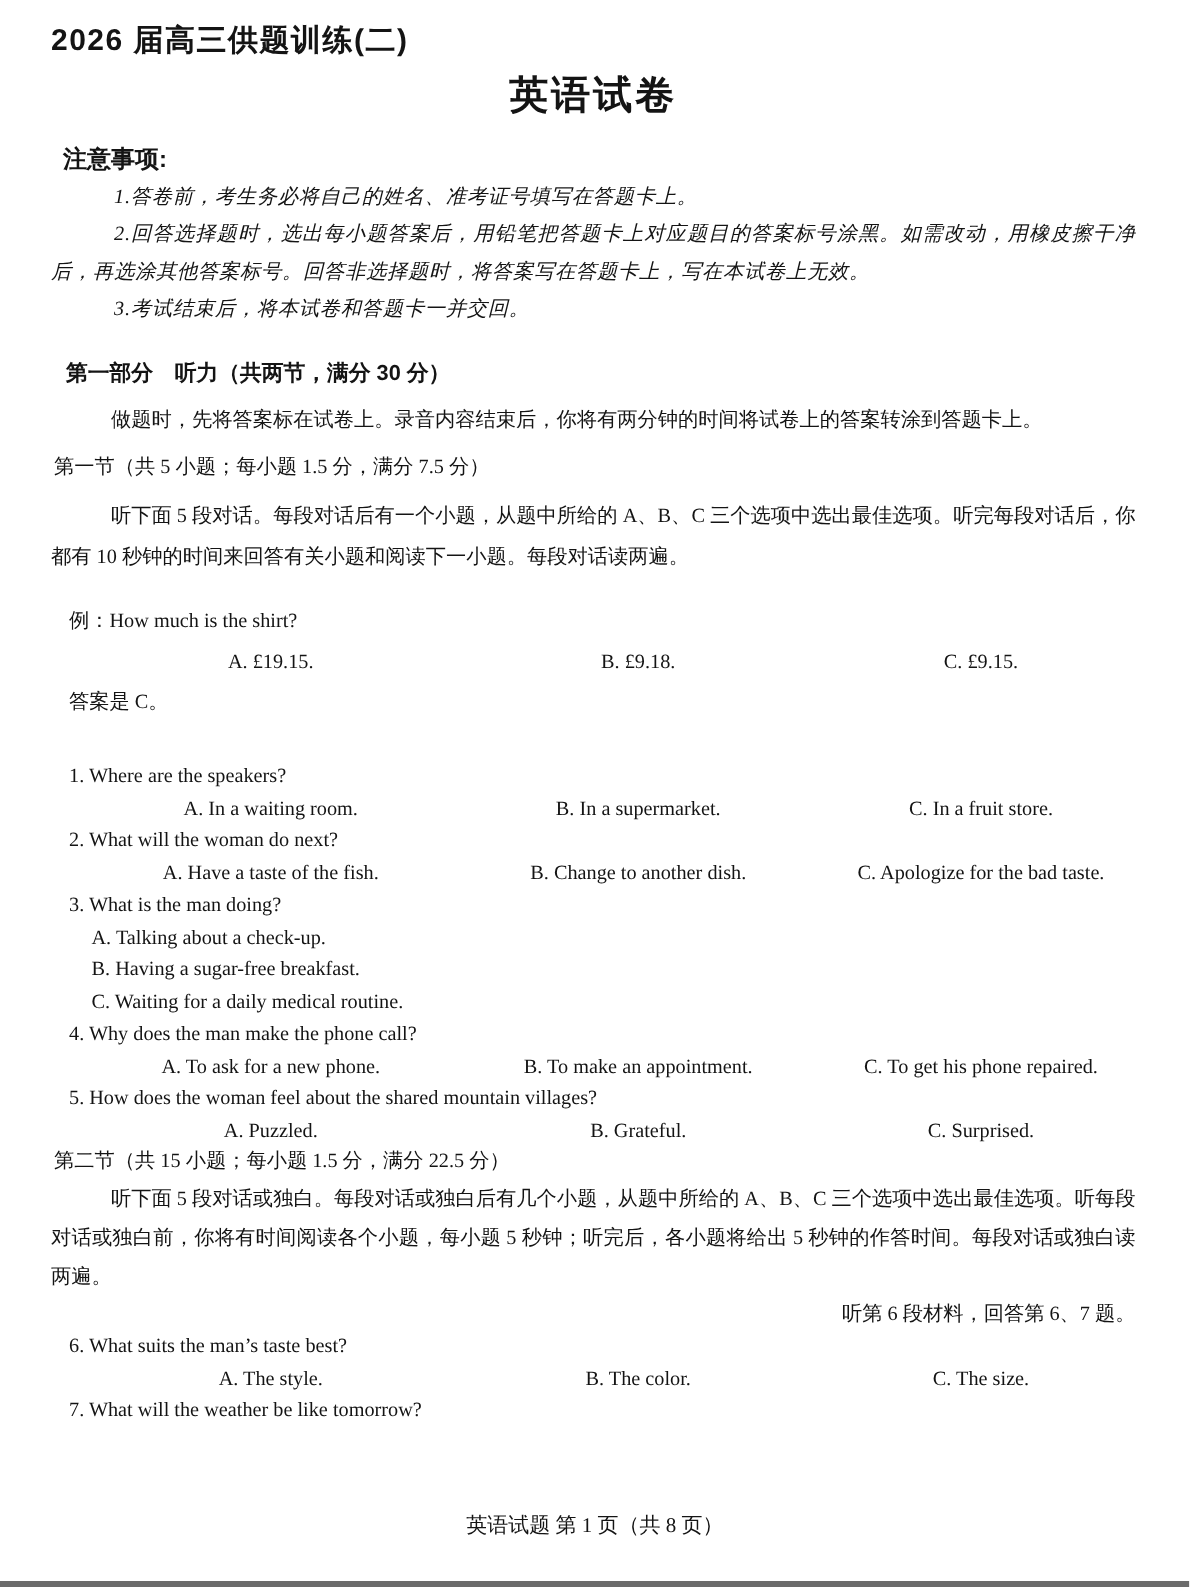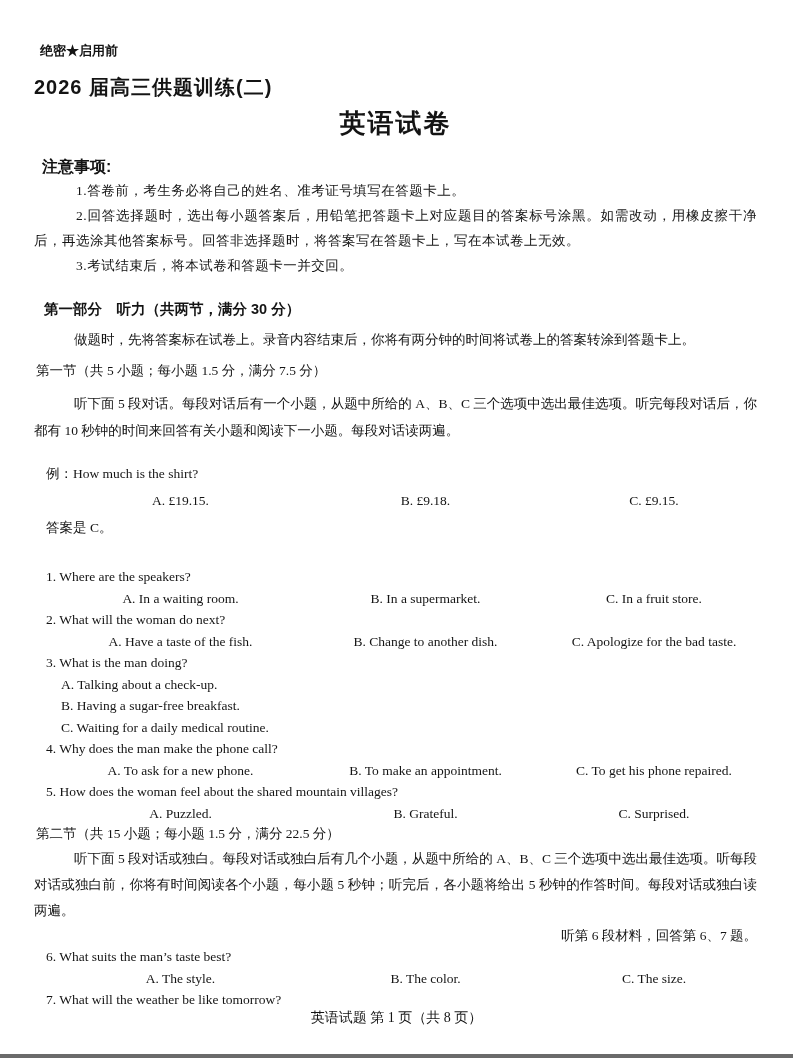--- a/index.html
+++ b/index.html
@@ -36,20 +36,21 @@
     line-height: 34px;
     letter-spacing: 2px;
   }
   .notice-h {
     margin: 16px 0 0 8px;
     font-size: 16px;
     line-height: 22px;
   }
   .notice-item {
     margin: 0;
+    font-style: italic;
     line-height: 25px;
     text-indent: 42px;
     text-align: justify;
     letter-spacing: 0.5px;
   }
   .part-h {
     margin: 20px 0 0 10px;
     font-size: 14.5px;
     line-height: 22px;
   }
@@ -103,21 +104,20 @@
     left: 0; right: 0; bottom: 0;
     height: 4px;
     background: #6b6b6b;
   }
 </style>
 </head>
 <body>
 
 <div class="page">
 
-  <div class="secrecy hei">绝密★启用前</div>
   <div class="title1 hei">2026 届高三供题训练(二)</div>
   <div class="title2 hei">英语试卷</div>
 
   <div class="notice-h hei">注意事项:</div>
   <p class="notice-item">1.答卷前，考生务必将自己的姓名、准考证号填写在答题卡上。</p>
   <p class="notice-item">2.回答选择题时，选出每小题答案后，用铅笔把答题卡上对应题目的答案标号涂黑。如需改动，用橡皮擦干净后，再选涂其他答案标号。回答非选择题时，将答案写在答题卡上，写在本试卷上无效。</p>
   <p class="notice-item">3.考试结束后，将本试卷和答题卡一并交回。</p>
 
   <div class="part-h hei">第一部分　听力（共两节，满分 30 分）</div>
   <p class="para">做题时，先将答案标在试卷上。录音内容结束后，你将有两分钟的时间将试卷上的答案转涂到答题卡上。</p>

